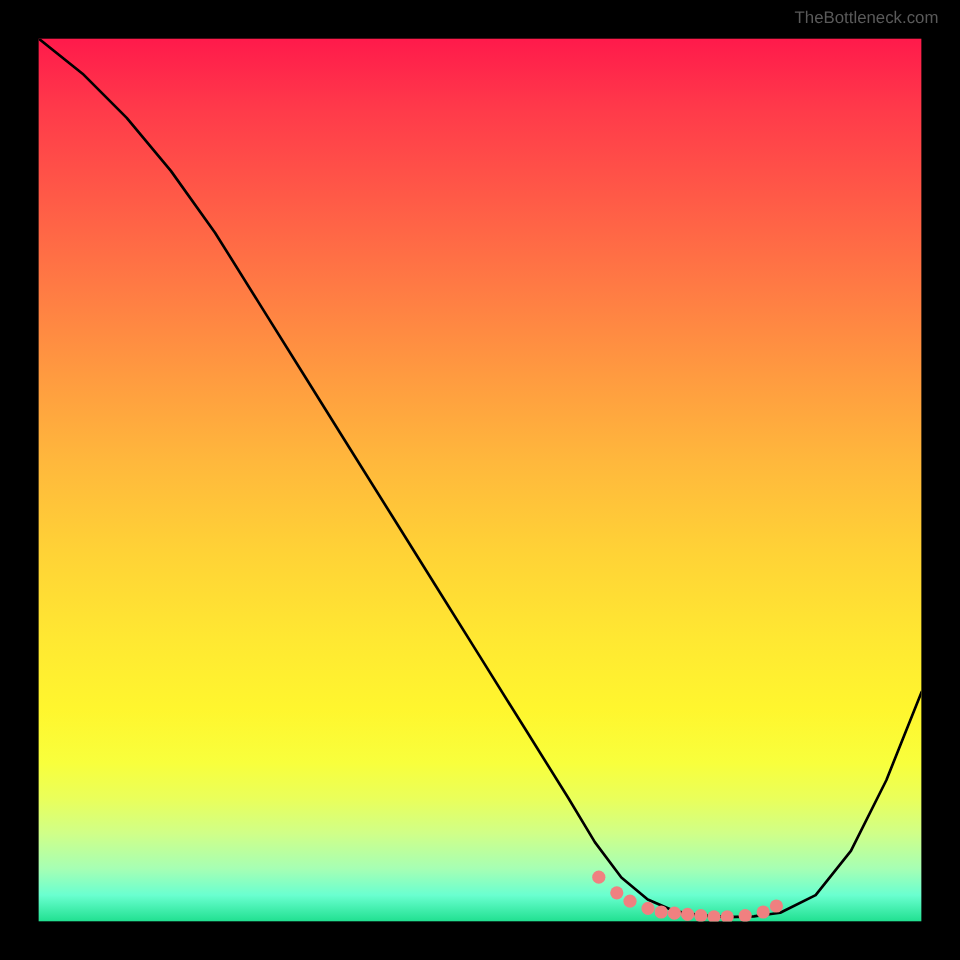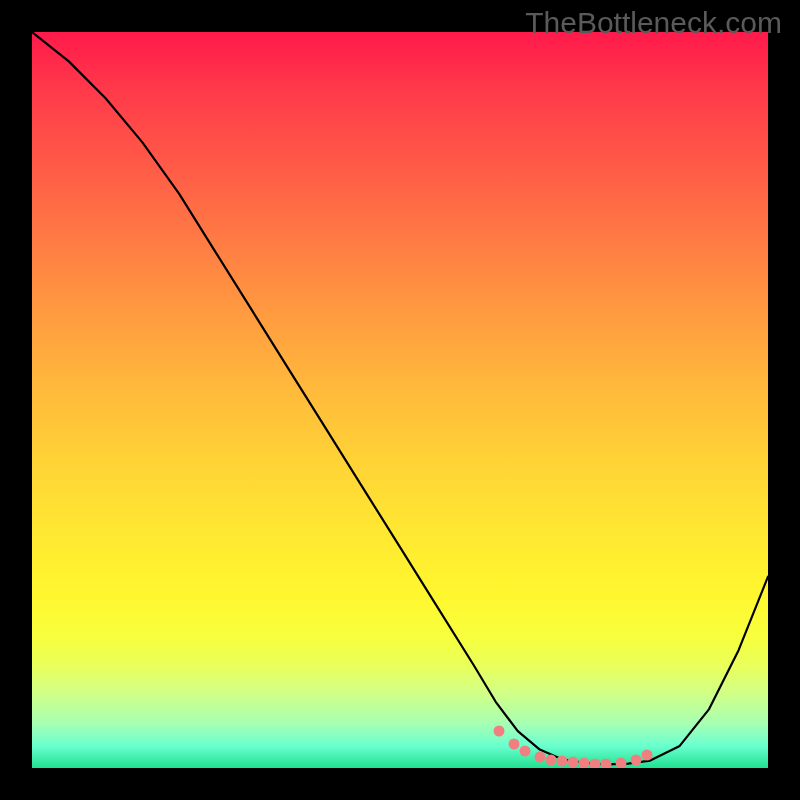--- a/index.html
+++ b/index.html
@@ -8,21 +8,21 @@
     height: 800px;
     background: #000;
     position: relative;
     font-family: Arial, sans-serif;
   }
   .watermark {
     position: absolute;
     top: 6px;
     right: 18px;
     color: #5a5a5a;
-    font-size: 30px;
+    font-size: 14px;
     font-weight: 500;
     z-index: 10;
   }
   .plot-area {
     position: absolute;
     left: 32px;
     top: 32px;
     width: 736px;
     height: 736px;
     overflow: hidden;

